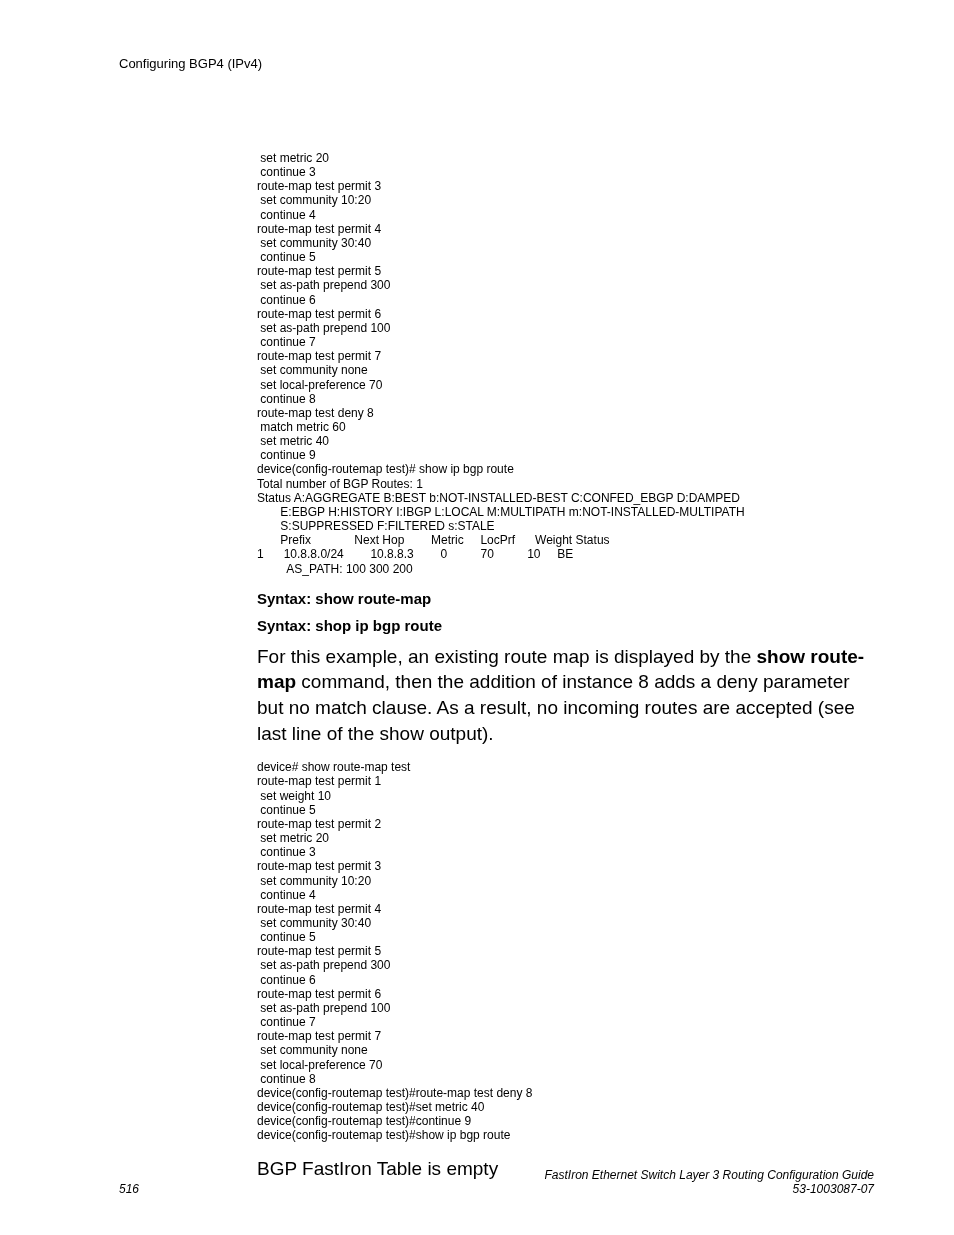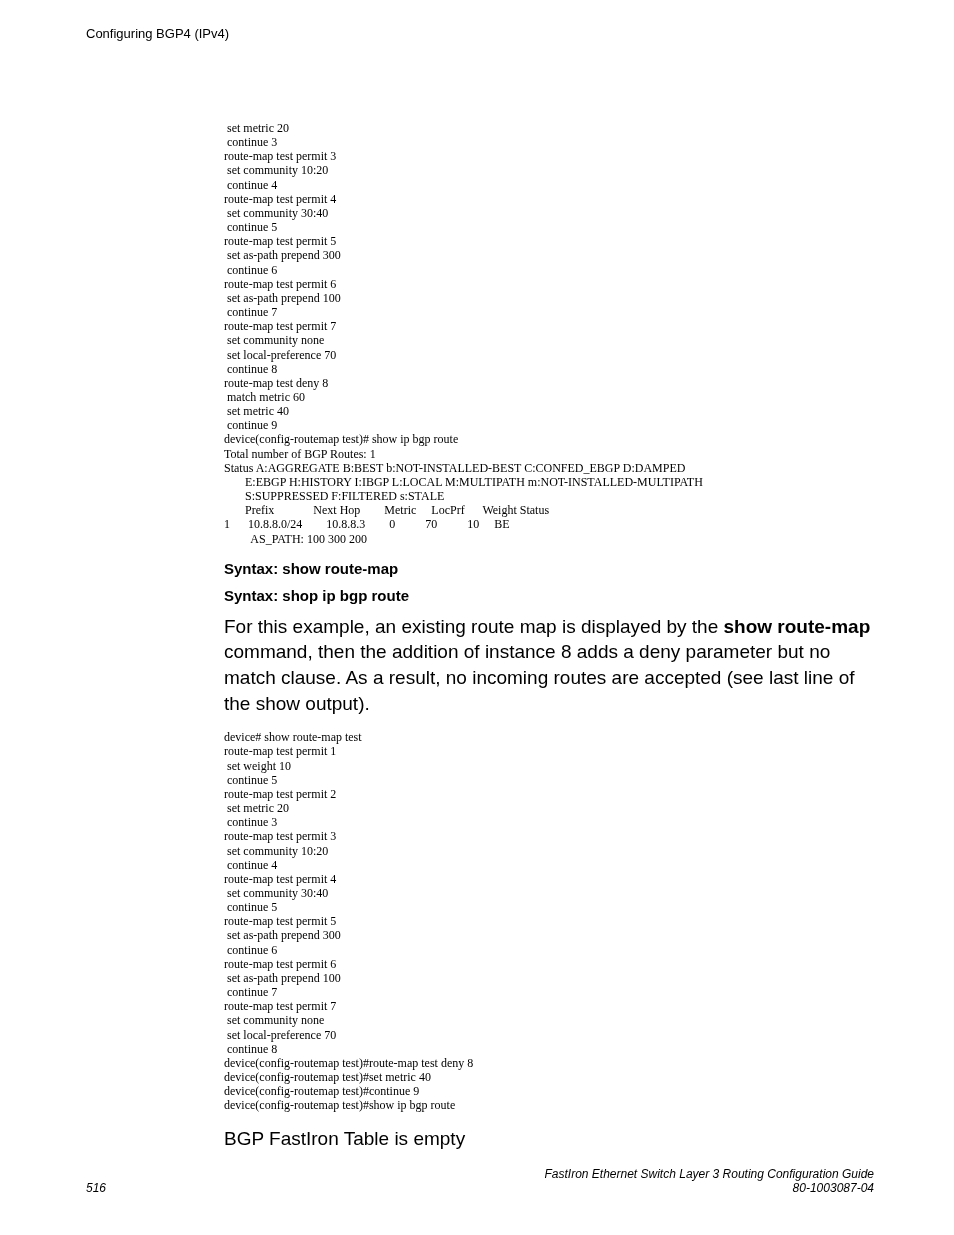--- a/index.html
+++ b/index.html
@@ -5,34 +5,35 @@
   body {
     font-family: Arial, Helvetica, sans-serif;
     font-size: 13px;
     color: #000;
     margin: 0;
     padding: 0;
     background: #fff;
     width: 954px;
   }
   .page {
-    padding: 26px 80px 40px 86px;
+    padding: 56px 80px 40px 86px;
     box-sizing: border-box;
     min-height: 1235px;
     position: relative;
+    margin-left: 33px;
   }
   .running-head {
     font-size: 13px;
     margin-bottom: 80px;
   }
   .content-block {
     margin-left: 138px;
   }
   pre.code {
-    font-family: Liberation Serif, serif;
+    font-family: Liberation Sans, sans-serif;
     font-size: 12px;
     line-height: 1.18;
     white-space: pre;
     margin: 0 0 14px 0;
   }
   .syntax {
     font-size: 15px;
     margin: 10px 0 6px 0;
   }
   .syntax b { font-weight: bold; }
@@ -141,17 +142,17 @@
     <p class="body">BGP FastIron Table is empty</p>
 
 
   </div>
 
   <div class="footer">
     <div class="footer-row">
       <div class="page-num">516</div>
       <div class="doc-title">
         <div>FastIron Ethernet Switch Layer 3 Routing Configuration Guide</div>
-        <div>80-1003087-04</div>
+        <div>53-1003087-07</div>
       </div>
     </div>
   </div>
 </div>
 
 </body></html>

